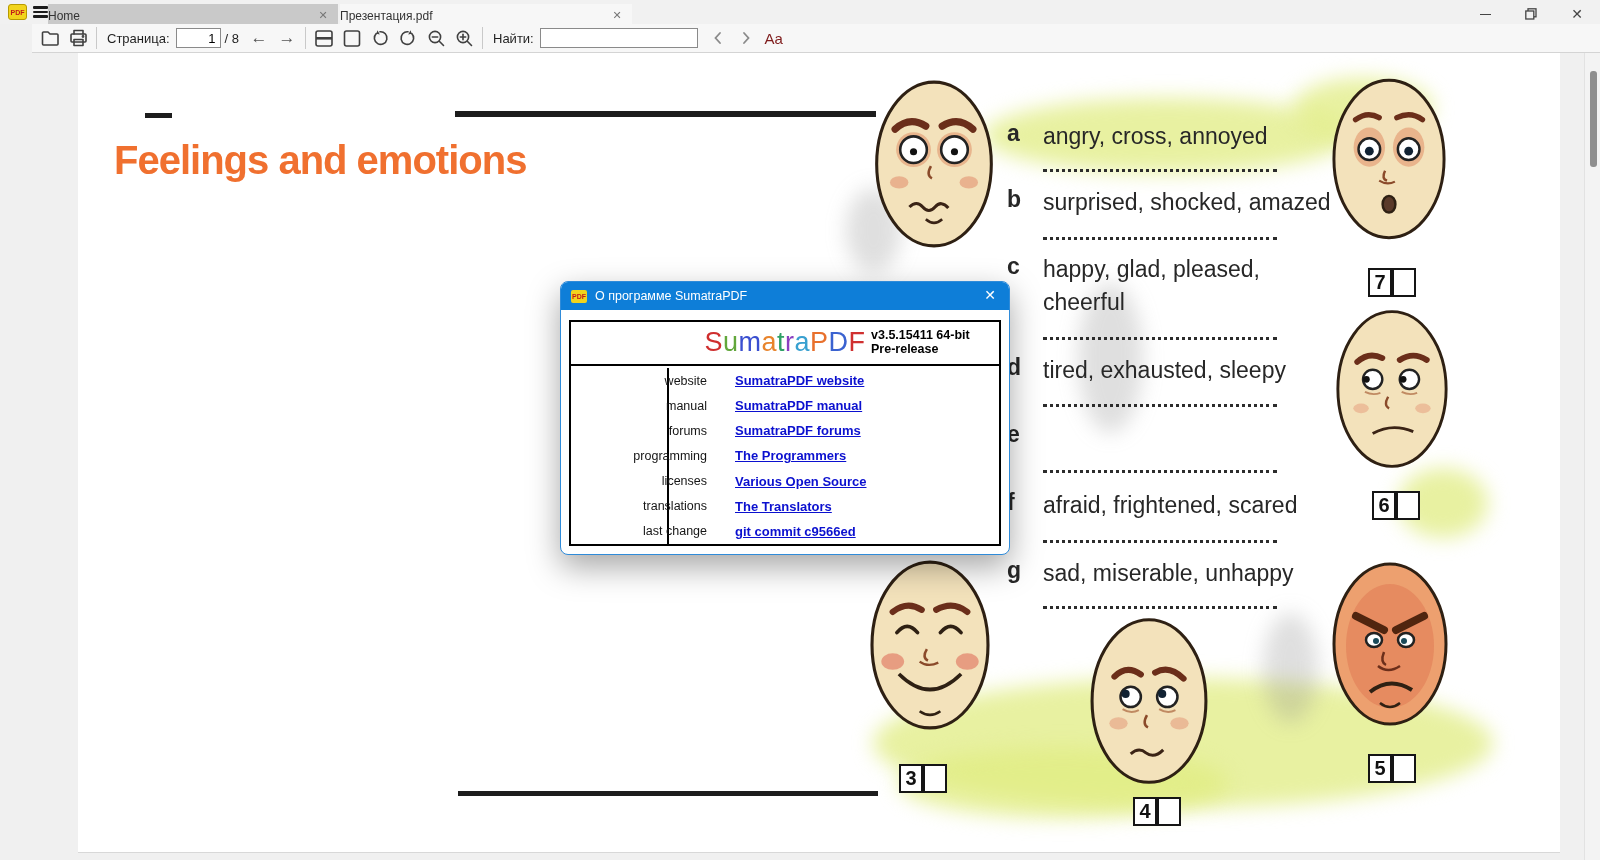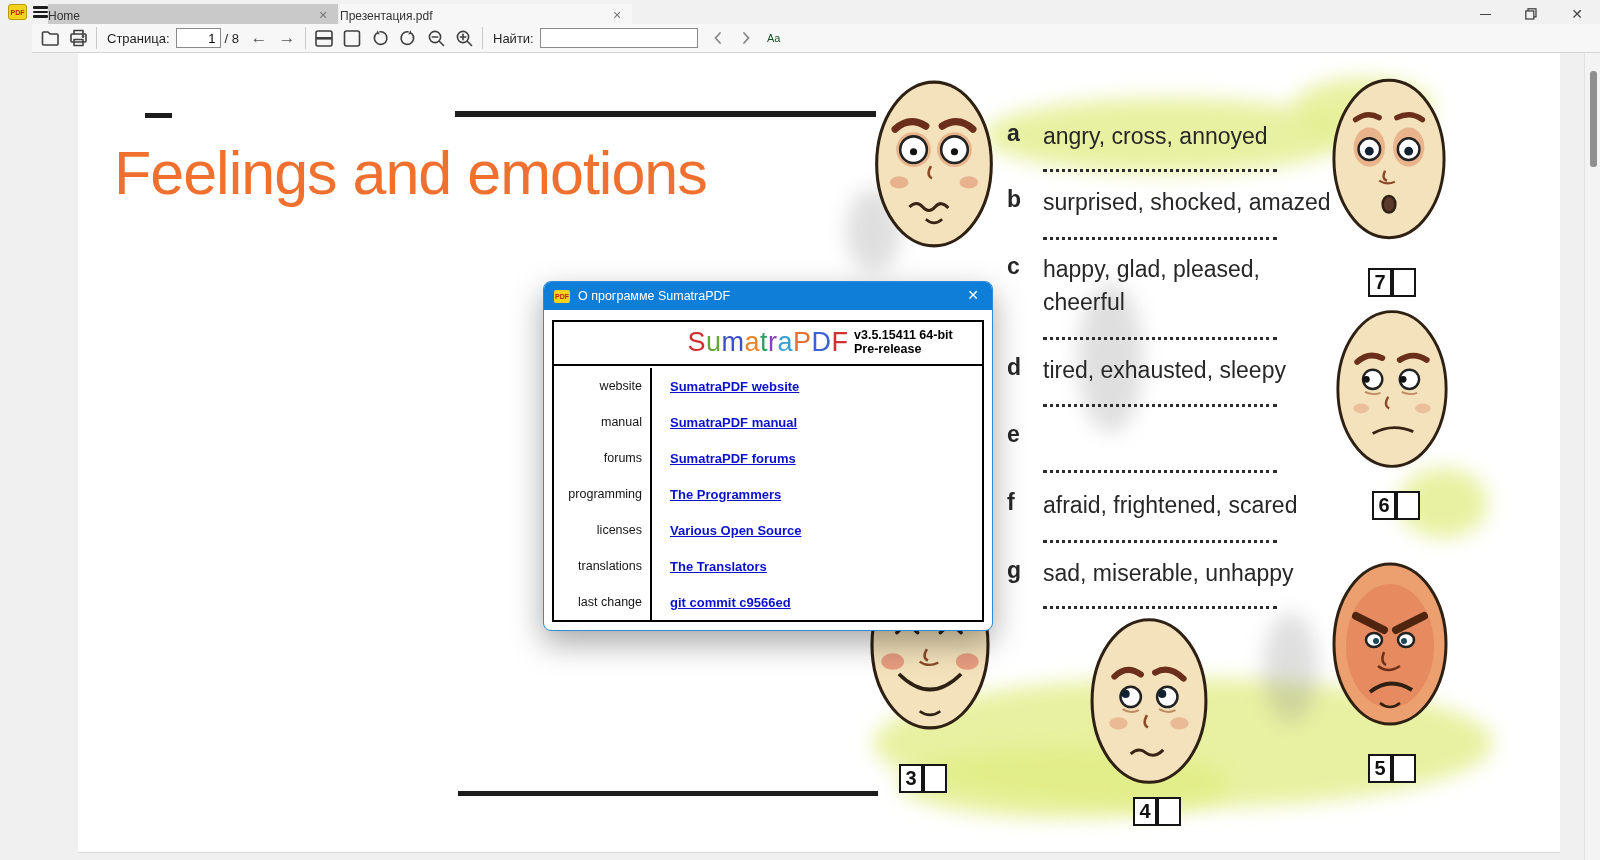--- a/index.html
+++ b/index.html
@@ -29,71 +29,71 @@
   .toolbar { position:absolute; left:0; top:24px; width:1600px; height:29px; background:#f7f7f7;
              border-bottom:1px solid #d4d4d4; display:flex; align-items:center;margin-left:32px; }
   .tbtn { width:28px; height:26px; display:flex; align-items:center; justify-content:center; cursor:pointer; }
   .tsep { width:1px; height:22px; background:#c9c9c9; margin:0 4px; }
   .tlabel { font-size:13px; color:#1f1f1f; margin:0 6px; }
   .tinput { height:20px; border:1px solid #8a8a8a; background:#fff; font-size:13px;
             font-family:"Liberation Sans", sans-serif; }
   #page-input { width:45px; text-align:right; padding-right:4px; }
   #find-input { width:158px; padding:0 4px; }
   .arrowglyph { font-size:17px; color:#555; }
-  .aa { font-size:11px; color:#14532d; }
+  .aa { font-size:15px; color:#7f1d1d; }
   svg.tico { stroke:#404040; fill:none; stroke-width:1.6; stroke-linecap:round; stroke-linejoin:round; }
 
   
   .docarea { position:absolute; left:0; top:53px; width:1600px; height:807px; background:#f0f0f0; }
   .pdfpage { position:absolute; left:78px; top:0; width:1482px; height:800px; background:#ffffff;
              border-bottom:1px solid #d8d8d8; overflow:hidden; }
   .scrolltrack { position:absolute; right:0; top:0; width:16px; height:807px; background:#f3f3f3;
                  border-left:1px solid #e2e2e2; }
   .scrollthumb { position:absolute; left:5px; top:18px; width:7px; height:96px; background:#8f8f8f;
                  border-radius:3px; cursor:pointer; }
 
   
   .blackline { position:absolute; background:#1d1d1d; }
-  .doc-title { position:absolute; left:36px; top:85px; font-size:61px; font-weight:normal;
+  .doc-title { position:absolute; left:36px; top:85px; font-size:40px; font-weight:bold;
                letter-spacing:-1px; }
   .page-item { position:absolute; font-size:23px; color:#272727; display:flex; }
   .page-item .ltr { font-weight:bold; width:36px; }
   .page-item .txt { max-width:302px; line-height:33px; }
   .dotline { position:absolute; left:965px; width:234px; height:0; border-bottom:3px dotted #2c2c2c; }
   .ansbox { position:absolute; display:flex; }
   .ansbox .cell { width:24px; height:29px; border:2.5px solid #151515; background:#fff;
                   font-size:20px; font-weight:bold; color:#111; display:flex; align-items:center;
                   justify-content:center; }
   .ansbox .cell+.cell { border-left-width:2px; }
   .smudge { position:absolute; border-radius:50%; filter:blur(10px); }
   .smudge.y { background:rgba(224,236,130,0.75); }
   .smudge.g { background:rgba(140,140,140,0.28); }
   .face { position:absolute; }
 
   
-  .dialog { position:absolute; left:543px; top:281px; width:450px; height:350px; background:#ffffff;
+  .dialog { position:absolute; left:560px; top:281px; width:450px; height:274px; background:#ffffff;
             border:1px solid #2f8bd9; border-radius:8px; box-shadow:0 12px 32px rgba(0,0,0,0.35);
             z-index:20; }
   .dlg-title { position:absolute; left:0; top:0; width:100%; height:28px; background:#0e7ed8;
                border-radius:7px 7px 0 0; display:flex; align-items:center; padding-left:10px; }
   .dlg-badge { width:16px; height:13px; background:#f2d41c; border-radius:2px; color:#c21a1a;
                font-size:7px; font-weight:bold; display:flex; align-items:center; justify-content:center; }
   .dlg-title-text { color:#fff; font-size:12.5px; margin-left:8px; }
   .dlg-close { position:absolute; right:10px; top:4px; color:#fff; font-size:14px; width:18px; height:18px;
                text-align:center; line-height:18px; cursor:pointer; }
   .dlg-box { position:absolute; left:8px; right:8px; top:38px; bottom:8px; border:2px solid #000; }
   .dlg-logo-row { position:relative; height:44px; border-bottom:2px solid #000; }
   .dlg-logo { position:absolute; left:50%; transform:translateX(-50%); top:5px; font-size:27px;
               font-weight:normal; letter-spacing:0.5px; white-space:nowrap; }
   .dlg-version { position:absolute; left:calc(50% + 86px); top:6px; font-size:12.5px; font-weight:bold;
                  color:#000; line-height:1.15; white-space:nowrap; }
   .dlg-rows { position:absolute; left:0; right:0; top:46px; bottom:0; display:flex; flex-direction:column; }
   .dlg-vline { position:absolute; left:96px; top:0; bottom:0; width:2px; background:#000; }
   .dlg-row { flex:1; display:flex; align-items:center; }
-  .dlg-row .lab { width:88px; text-align:right; font-size:12.5px; color:#151515; }
+  .dlg-row .lab { width:88px; text-align:right; font-size:12.5px; color:#151515;margin-left:48px; }
   .dlg-row .val { margin-left:28px; font-size:13px; font-weight:bold; }
   .dlg-row .val.link { color:#0b10cf; text-decoration:underline; cursor:pointer; }
   .dlg-row .val.note { color:#000; }
 </style>
 </head>
 <body>
 
 <div id="app">
 
   <div class="tabbar">

